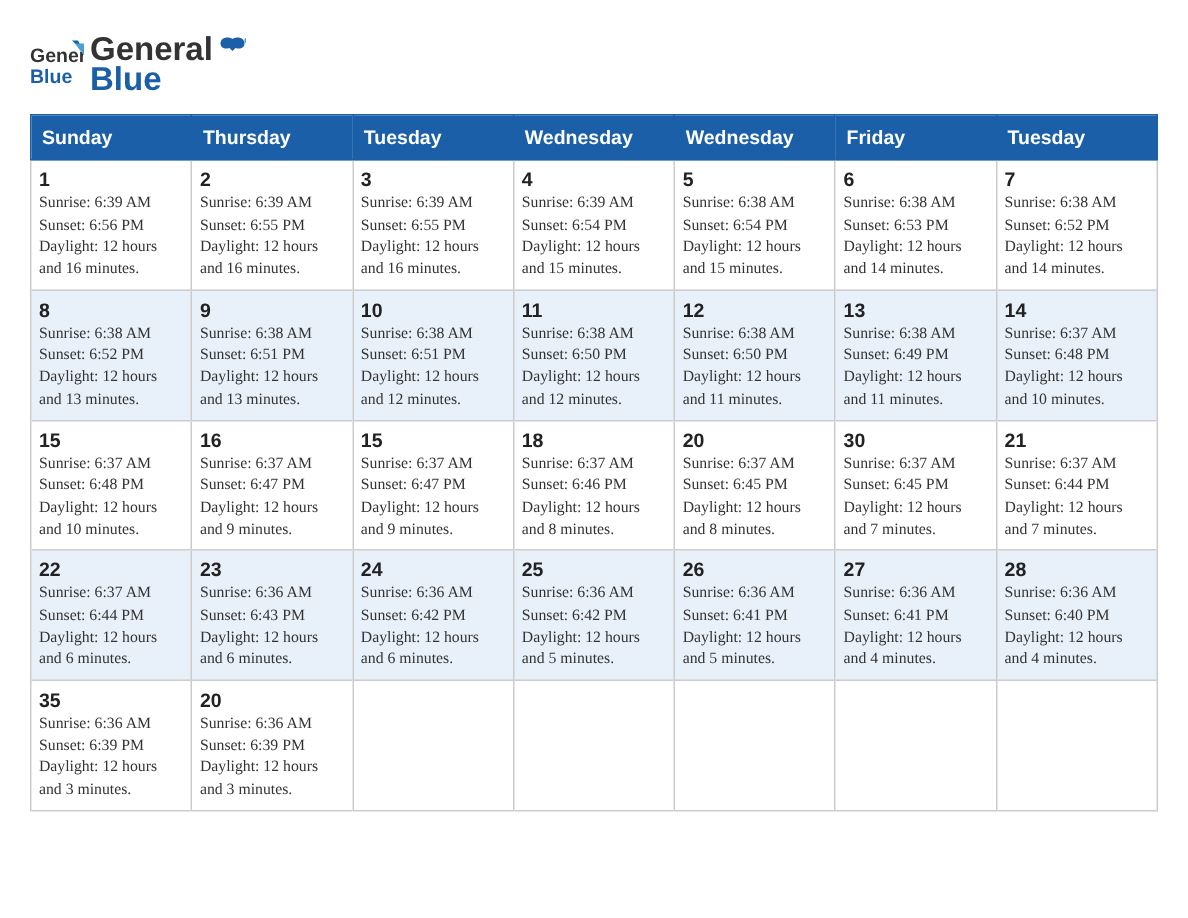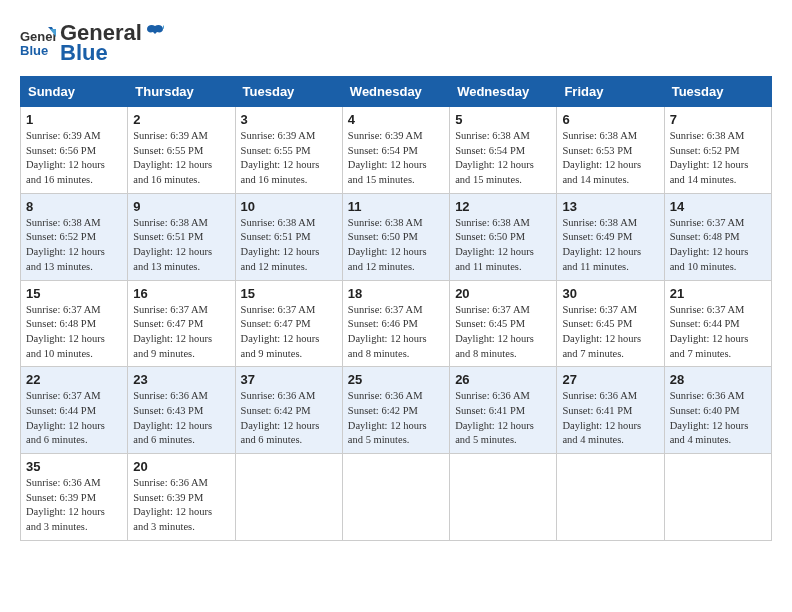--- a/index.html
+++ b/index.html
@@ -288,21 +288,21 @@
 and 6 minutes.</div>
         </td>
         <td>
           <div class="day-num">23</div>
           <div class="day-info" style="white-space: pre-line;">Sunrise: 6:36 AM
 Sunset: 6:43 PM
 Daylight: 12 hours
 and 6 minutes.</div>
         </td>
         <td>
-          <div class="day-num">37</div>
+          <div class="day-num">24</div>
           <div class="day-info" style="white-space: pre-line;">Sunrise: 6:36 AM
 Sunset: 6:42 PM
 Daylight: 12 hours
 and 6 minutes.</div>
         </td>
         <td>
           <div class="day-num">25</div>
           <div class="day-info" style="white-space: pre-line;">Sunrise: 6:36 AM
 Sunset: 6:42 PM
 Daylight: 12 hours

